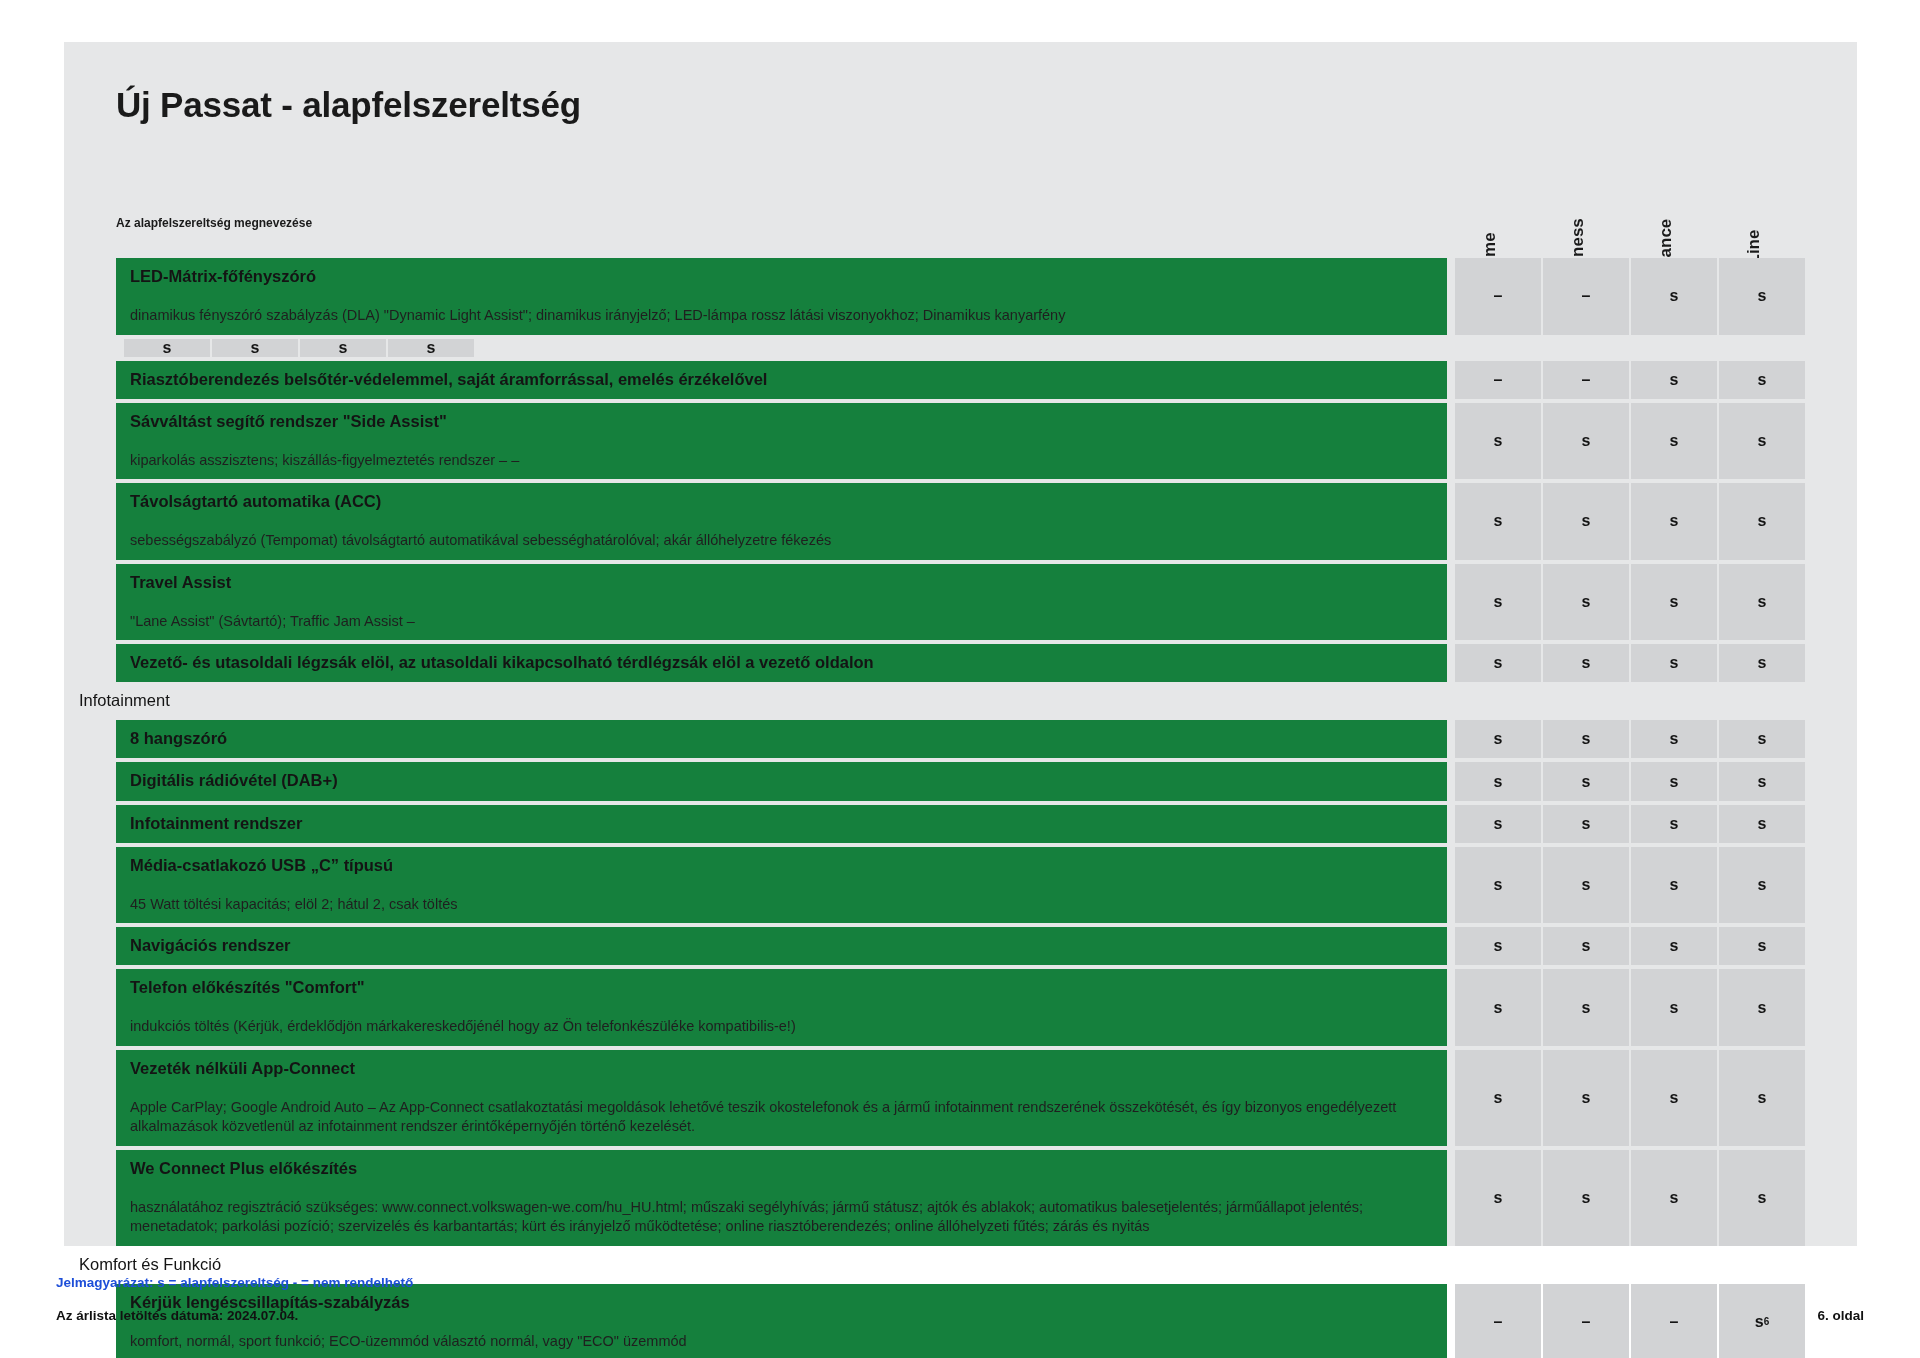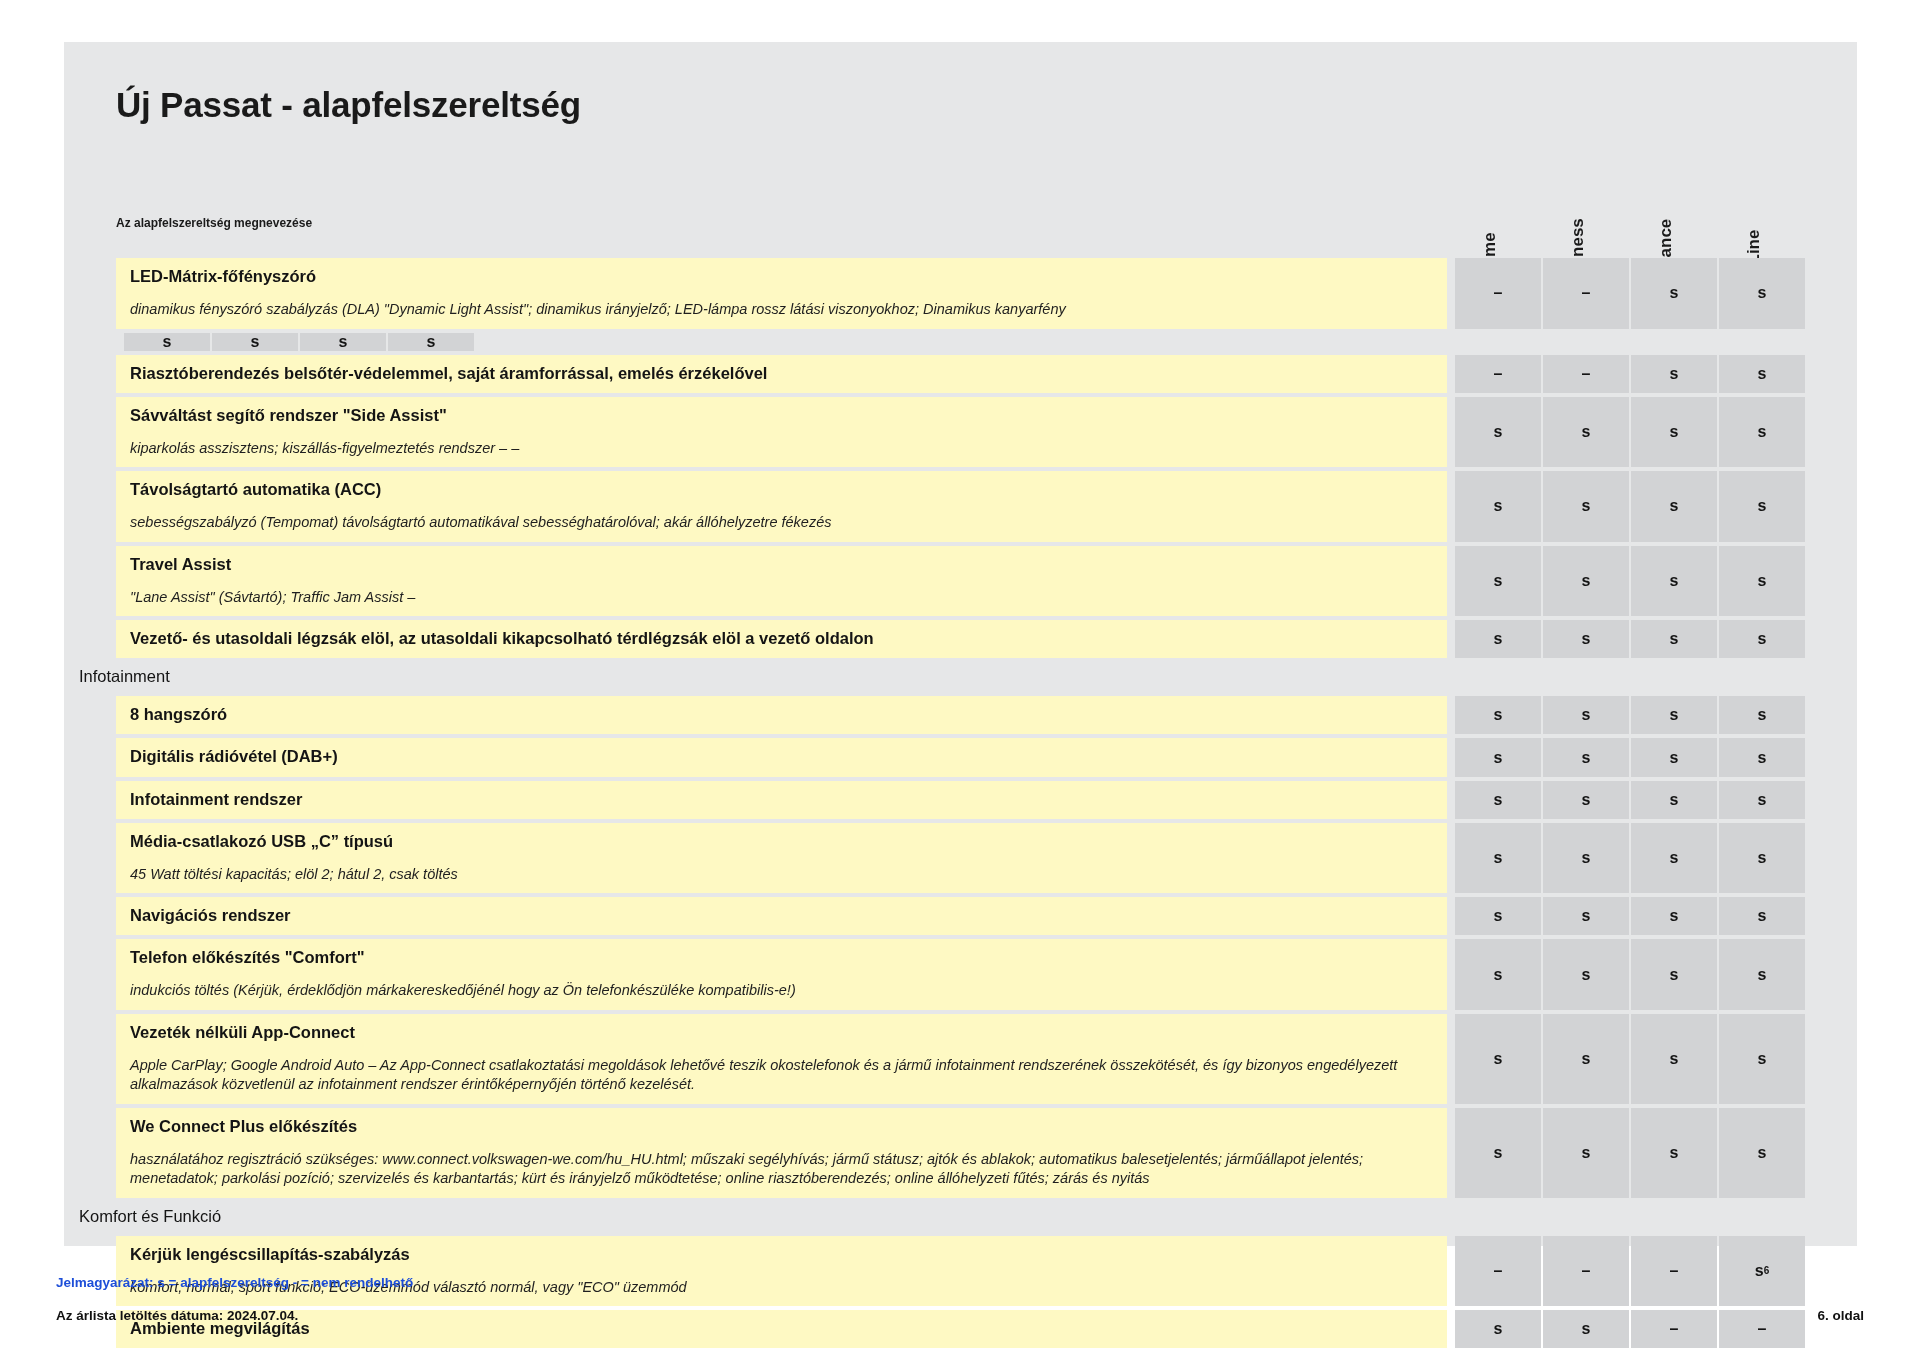--- a/index.html
+++ b/index.html
@@ -90,37 +90,36 @@
     padding: 0 52px;
   }
 
   .row {
     display: flex;
     align-items: stretch;
     margin-bottom: 4px;
   }
   .row-text {
     flex: 1 1 auto;
-    background: #fef9c3;
+    background: #15803d;
     padding: 8px 14px 9px 14px;
     min-width: 0;
   }
   .row-title {
     font-size: 16.5px;
     font-weight: bold;
     color: #141414;
     line-height: 1.28;
   }
   .row-desc {
     font-size: 14.5px;
     font-weight: normal;
     color: #1f1f1f;
     line-height: 1.34;
-    margin-top: 13px;
-    font-style: italic;
+    margin-top: 19px;
   }
   .row-cells {
     flex: 0 0 auto;
     display: flex;
     margin-left: 6px;
   }
   .cell {
     width: 86px;
     margin-left: 2px;
     background: #d2d3d5;

